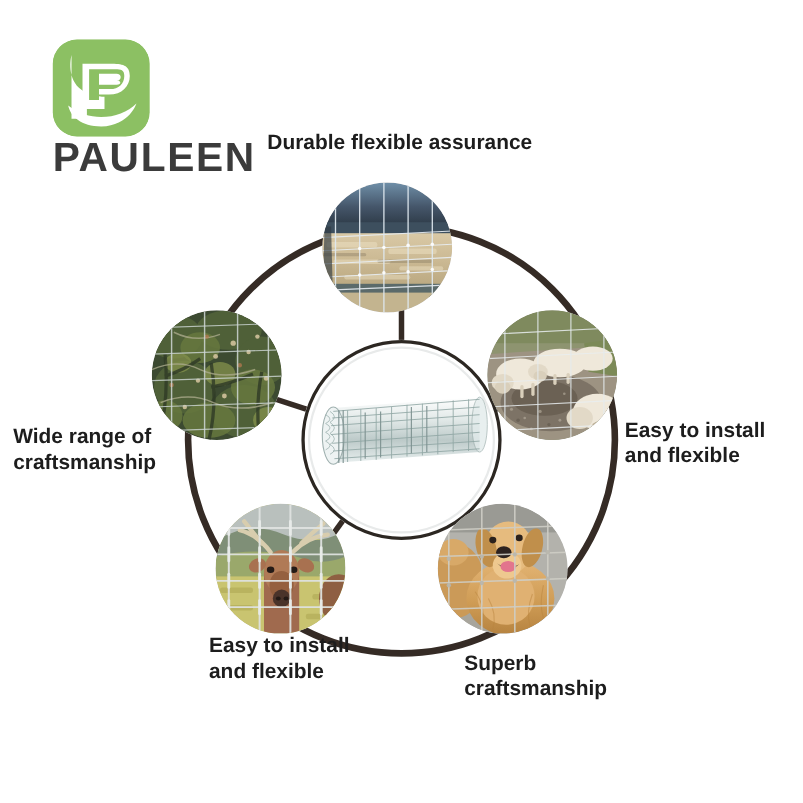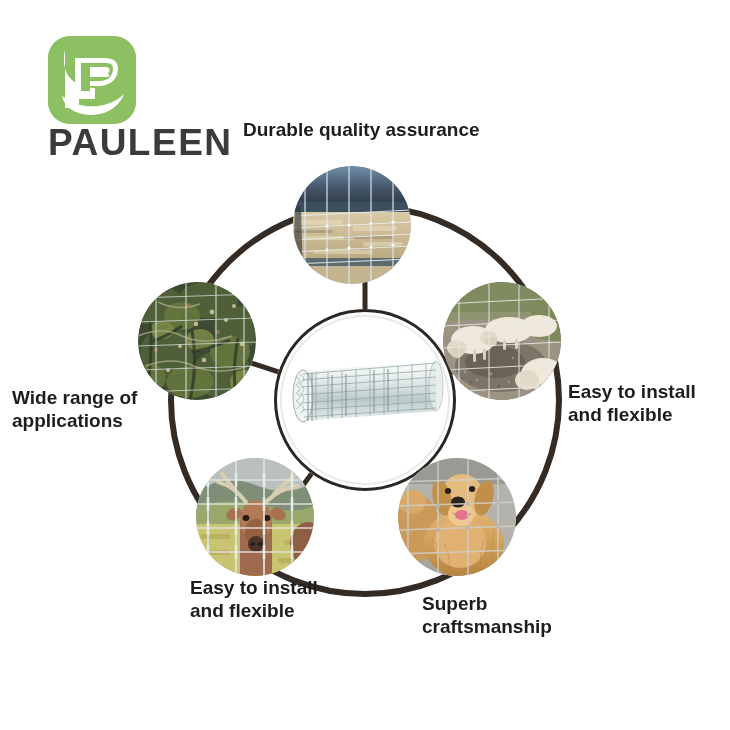--- a/index.html
+++ b/index.html
@@ -533,27 +533,27 @@
         <g stroke="#cfd8d6" stroke-width="1.3" opacity="0.85" fill="none">
           <path d="M18 0 L18 118"></path>
             <path d="M48 0 L48 118"></path>
           <path d="M78 0 L78 118"></path>
             <path d="M106 0 L106 118"></path>
         </g>
       </g>
     </svg>
   </div>
 
-  <div class="label lbl-top">Durable quality assurance</div>
+  <div class="label lbl-top">Durable flexible assurance</div>
 
   <div class="label lbl-right">Easy to install
 and flexible</div>
 
   <div class="label lbl-br">Superb
 craftsmanship</div>
 
   <div class="label lbl-bl">Easy to install
 and flexible</div>
 
   <div class="label lbl-left">Wide range of
-applications</div>
+craftsmanship</div>
 
 </div>
 
 </body></html>

